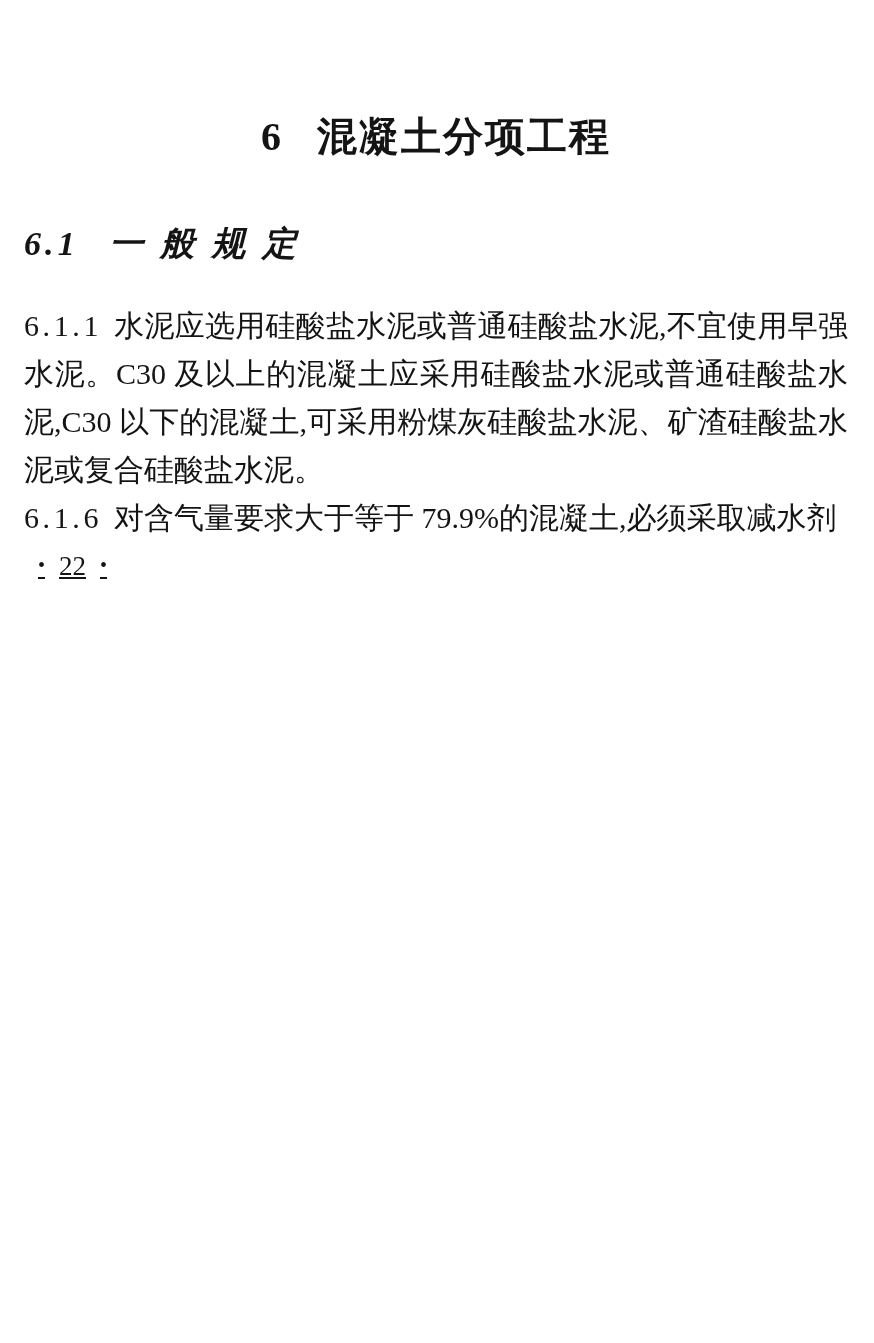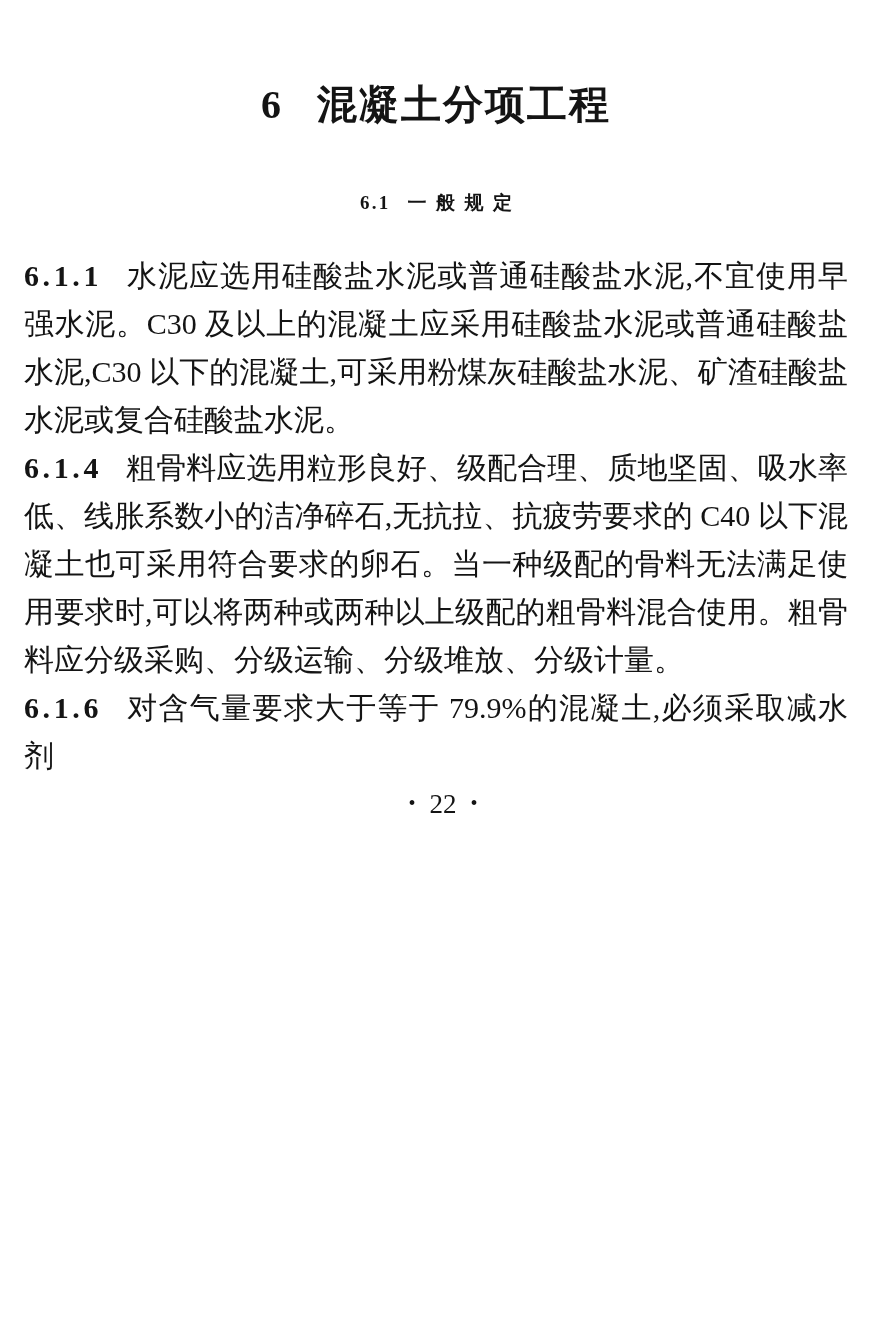--- a/index.html
+++ b/index.html
@@ -9,79 +9,80 @@
     color: #141414;
     font-family: "Liberation Serif", "DejaVu Serif", serif;
     overflow: hidden;
   }
   .page {
     width: 874px; height: 1343px;
     padding: 0 26px 0 24px;
     position: relative;
   }
   .chapter-heading {
-    padding-top: 80px;
+    padding-top: 112px;
     text-align: center;
     font-size: 40px;
     font-weight: bold;
     line-height: 1.25;
     letter-spacing: 2px;
     white-space: nowrap;
   }
   .chapter-heading .chapter-number { margin-right: 0.85em; }
   .section-heading {
     margin-top: 62px;
-    text-align: center;
-    font-size: 19px;
+    text-align: left;
+    font-size: 34px;
     font-weight: bold;
     line-height: 1.2;
     white-space: nowrap;
+    font-style: italic;
   }
   .section-heading .section-number { margin-right: 0.9em; letter-spacing: 0.12em; }
   .section-heading .section-title { letter-spacing: 0.5em; margin-right: -0.5em; }
   .doc-body {
     margin-top: 37px;
     font-size: 30px;
     line-height: 48px;
     text-align: justify;
     text-justify: inter-ideograph;
   }
   .clause { margin: 0; }
   .clause-num {
-    font-weight: bold;
+    font-weight: normal;
     letter-spacing: 0.12em;
-    margin-right: 24px;
+    margin-right: 12px;
   }
   .page-footer {
     margin-top: 7px;
     padding-left: 14px;
     font-size: 27px;
     line-height: 32px;
     letter-spacing: 0;
-    text-align: center;
+    text-align: left;
+    text-decoration: underline;
   }
   .footer-dot { font-size: 20px; vertical-align: 3px; }
   .footer-page-number { margin: 0 14px; }
 </style>
 </head>
 <body>
 
 <div class="page">
 
   <h1 class="chapter-heading">
     <span class="chapter-number">6</span><span>混凝土分项工程</span>
   </h1>
 
   <h2 class="section-heading">
     <span class="section-number">6.1</span><span class="section-title">一般规定</span>
   </h2>
 
   <div class="doc-body">
     <p class="clause"><span class="clause-num">6.1.1</span><span class="clause-text">水泥应选用硅酸盐水泥或普通硅酸盐水泥,不宜使用早强水泥。C30 及以上的混凝土应采用硅酸盐水泥或普通硅酸盐水泥,C30 以下的混凝土,可采用粉煤灰硅酸盐水泥、矿渣硅酸盐水泥或复合硅酸盐水泥。</span></p>
-    <p class="clause"><span class="clause-num">6.1.4</span><span class="clause-text">粗骨料应选用粒形良好、级配合理、质地坚固、吸水率低、线胀系数小的洁净碎石,无抗拉、抗疲劳要求的 C40 以下混凝土也可采用符合要求的卵石。当一种级配的骨料无法满足使用要求时,可以将两种或两种以上级配的粗骨料混合使用。粗骨料应分级采购、分级运输、分级堆放、分级计量。</span></p>
     <p class="clause"><span class="clause-num">6.1.6</span><span class="clause-text">对含气量要求大于等于 79.9%的混凝土,必须采取减水剂</span></p>
   </div>
 
   <div class="page-footer">
     <span class="footer-dot">•</span><span class="footer-page-number">22</span><span class="footer-dot">•</span>
   </div>
 
 </div>
 
 </body></html>

